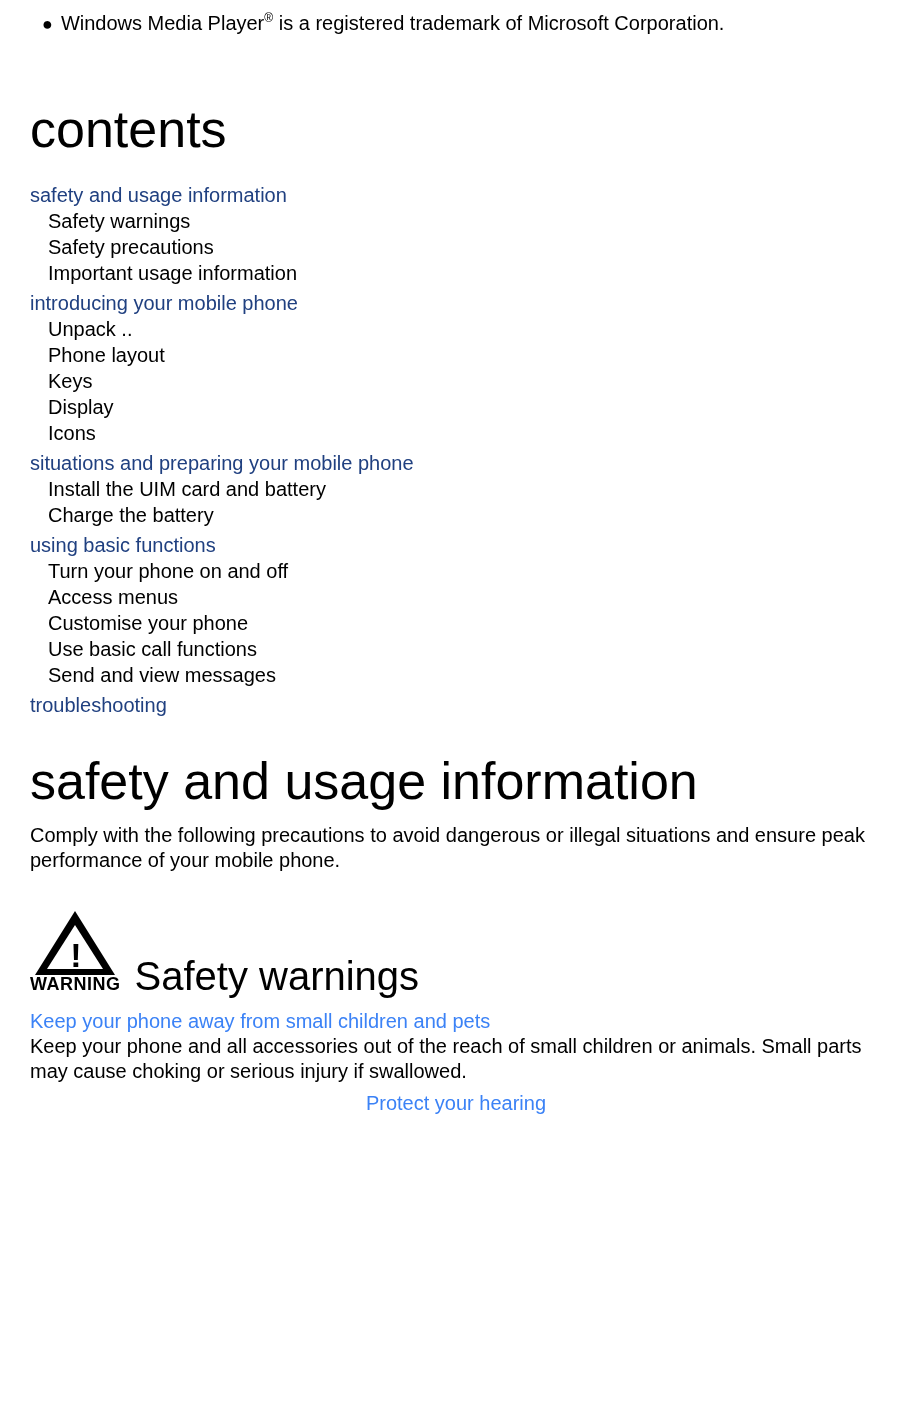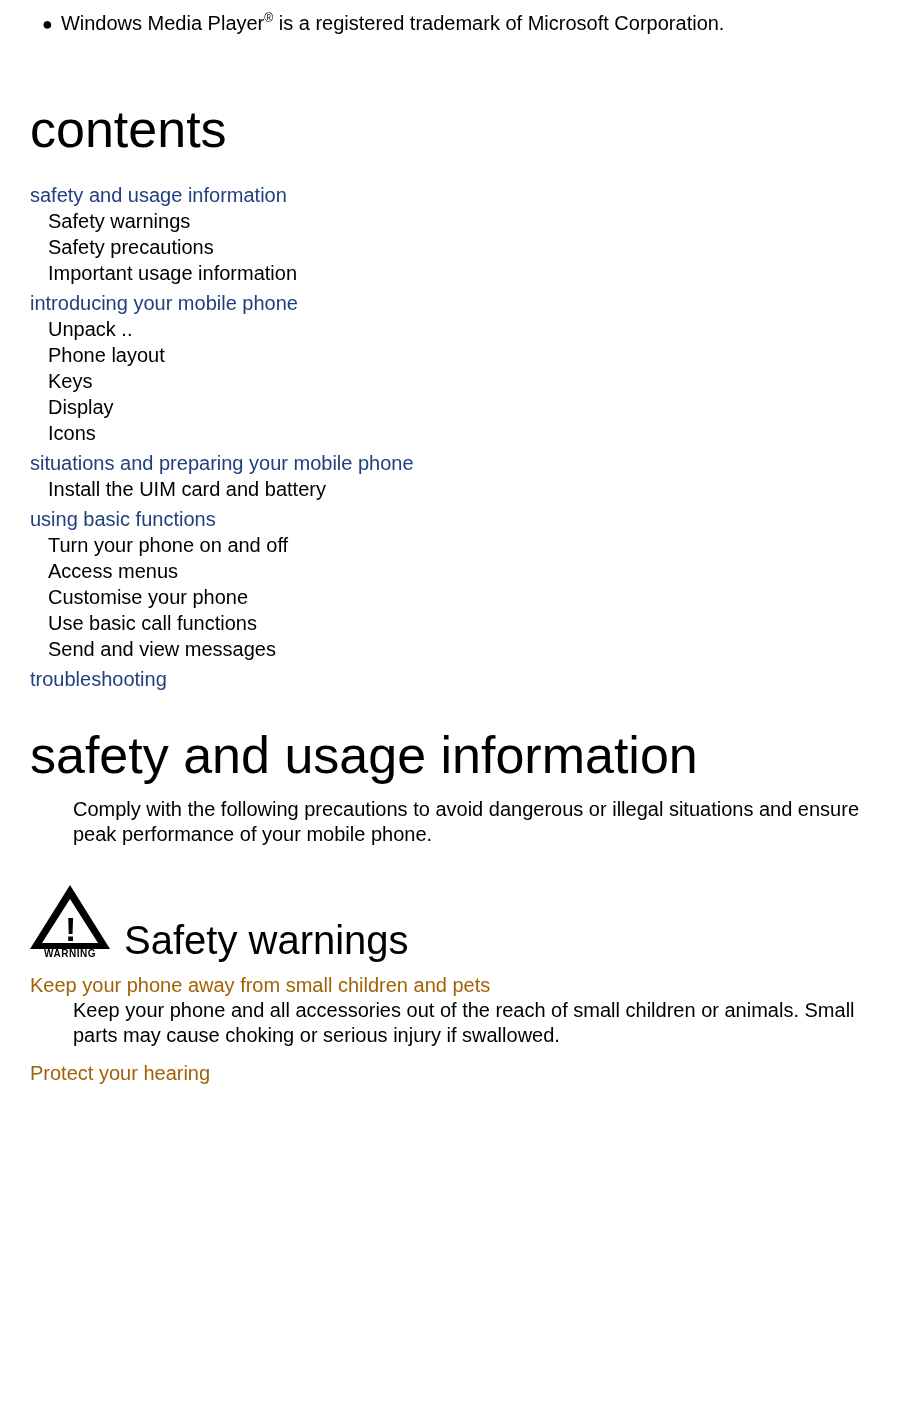--- a/index.html
+++ b/index.html
@@ -45,21 +45,20 @@
     }
     h1.body-title {
       font-size: 52px;
       font-weight: normal;
       margin: 36px 0 14px 0;
       line-height: 1.05;
     }
     .body-text {
       font-size: 20px;
       line-height: 1.25;
-      margin-left: 43px;
     }
     .warning-row {
       display: flex;
       align-items: flex-end;
       margin-top: 38px;
       margin-bottom: 4px;
     }
     .warning-icon {
       display: flex;
       flex-direction: column;
@@ -86,33 +85,33 @@
     }
     .warning-icon .triangle .bang {
       position: absolute;
       left: -5px;
       top: 22px;
       font-size: 34px;
       font-weight: bold;
       color: #000;
     }
     .warning-icon .label {
-      font-size: 10px;
+      font-size: 18px;
       font-weight: bold;
       letter-spacing: 0.5px;
       margin-top: -2px;
     }
     .warnings-title {
       font-size: 40px;
       font-weight: normal;
       line-height: 1;
       padding-left: 6px;
     }
     .sub-head {
-      color: #a16207;
+      color: #3b82f6;
       font-size: 20px;
       margin-top: 12px;
     }
   </style>
 </head>
 <body>
 
 <div class="bullet-line">
   <span class="bullet">●</span>
   <span>
@@ -134,20 +133,21 @@
   <div>Unpack ..</div>
   <div>Phone layout</div>
   <div>Keys</div>
   <div>Display</div>
   <div>Icons</div>
 </div>
 
 <div class="section-head">situations and preparing your mobile phone</div>
 <div class="section-items">
   <div>Install the UIM card and battery</div>
+  <div>Charge the battery</div>
 </div>
 
 <div class="section-head">using basic functions</div>
 <div class="section-items">
   <div>Turn your phone on and off</div>
   <div>Access menus</div>
   <div>Customise your phone</div>
   <div>Use basic call functions</div>
   <div>Send and view messages</div>
 </div>
@@ -165,13 +165,13 @@
       <div class="bang">!</div>
     </div>
     <div class="label">WARNING</div>
   </div>
   <div class="warnings-title">Safety  warnings</div>
 </div>
 
 <div class="sub-head">Keep your phone away from small children and pets</div>
 <div class="body-text">Keep your phone and all accessories out of the reach of small children or animals. Small parts may cause choking or serious injury if swallowed.</div>
 
-<div class="sub-head" style="margin-top:12px;">Protect your hearing</div>
+<div class="sub-head" style="margin-top:6px;text-align:center;">Protect your hearing</div>
 
 </body></html>

